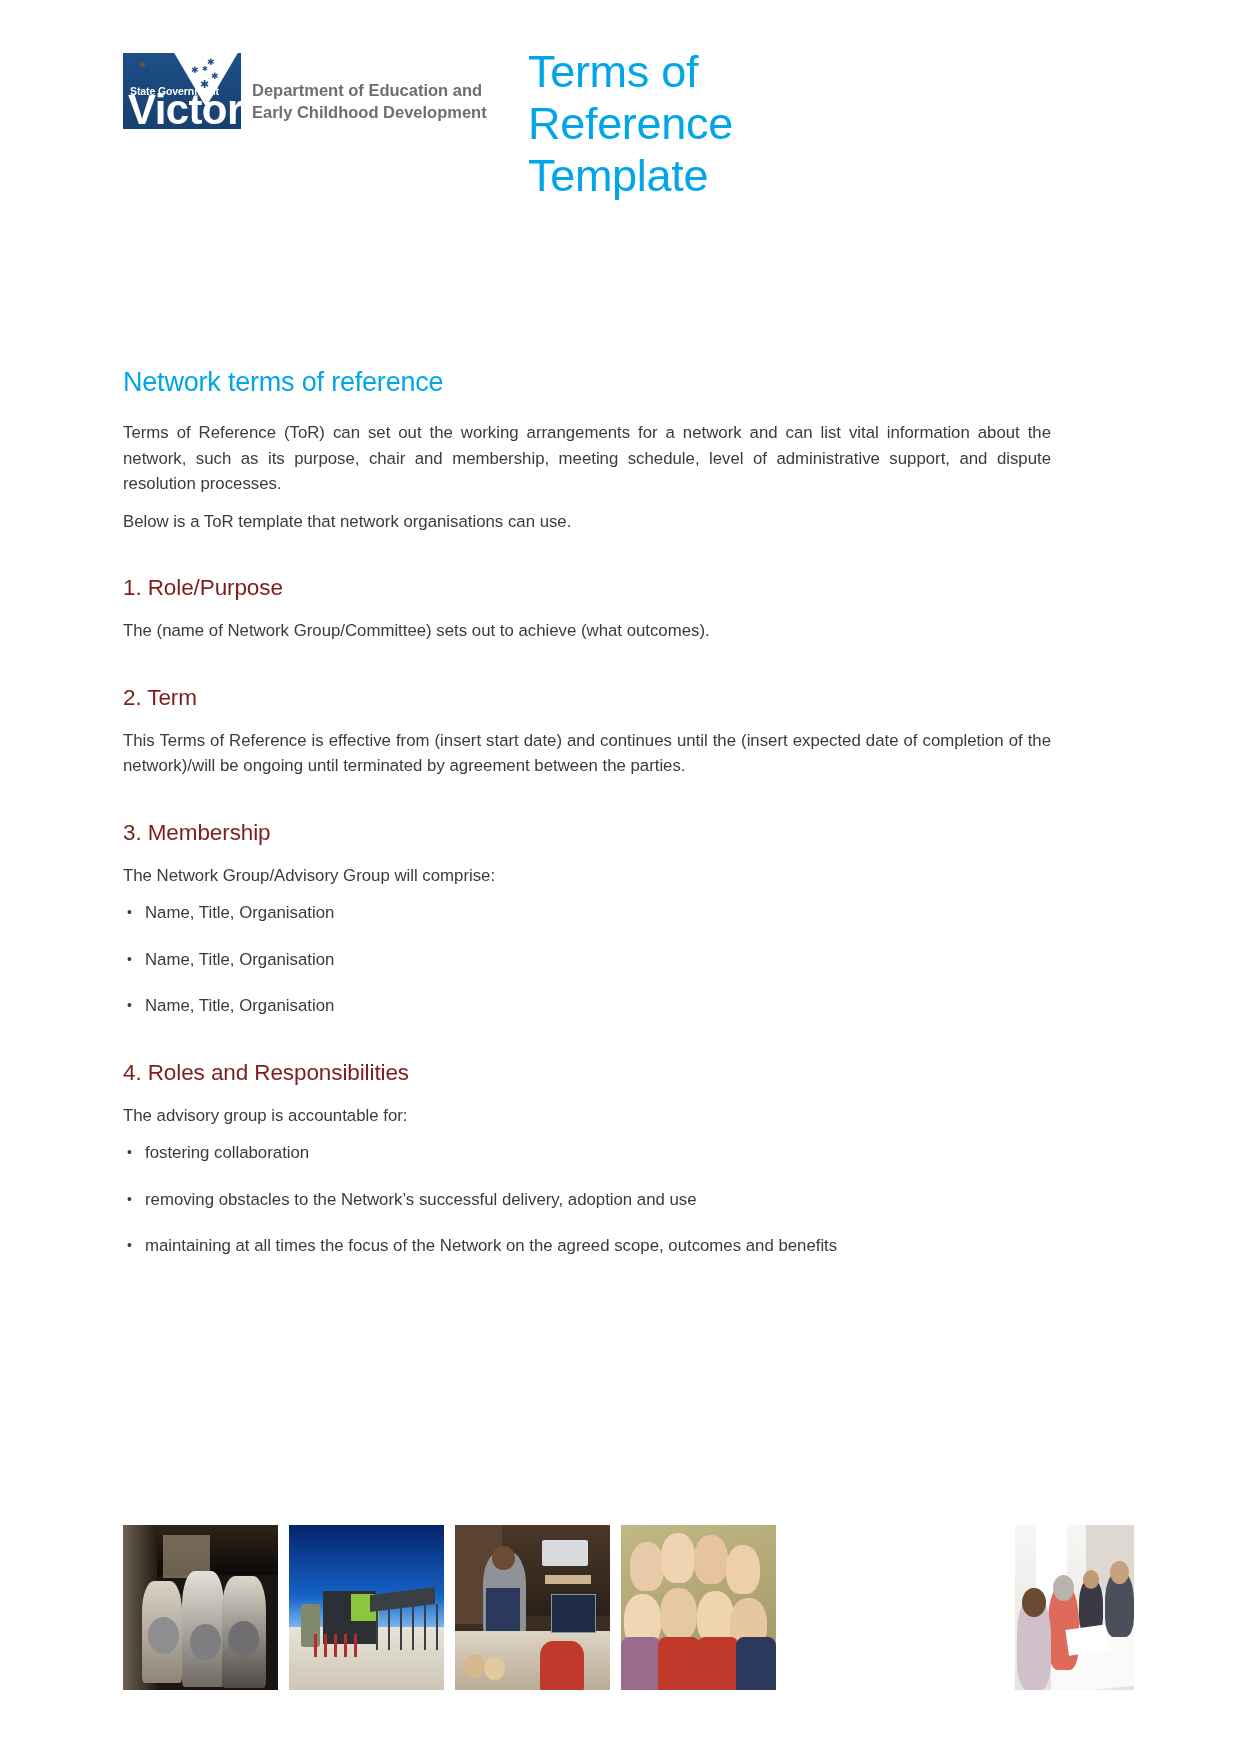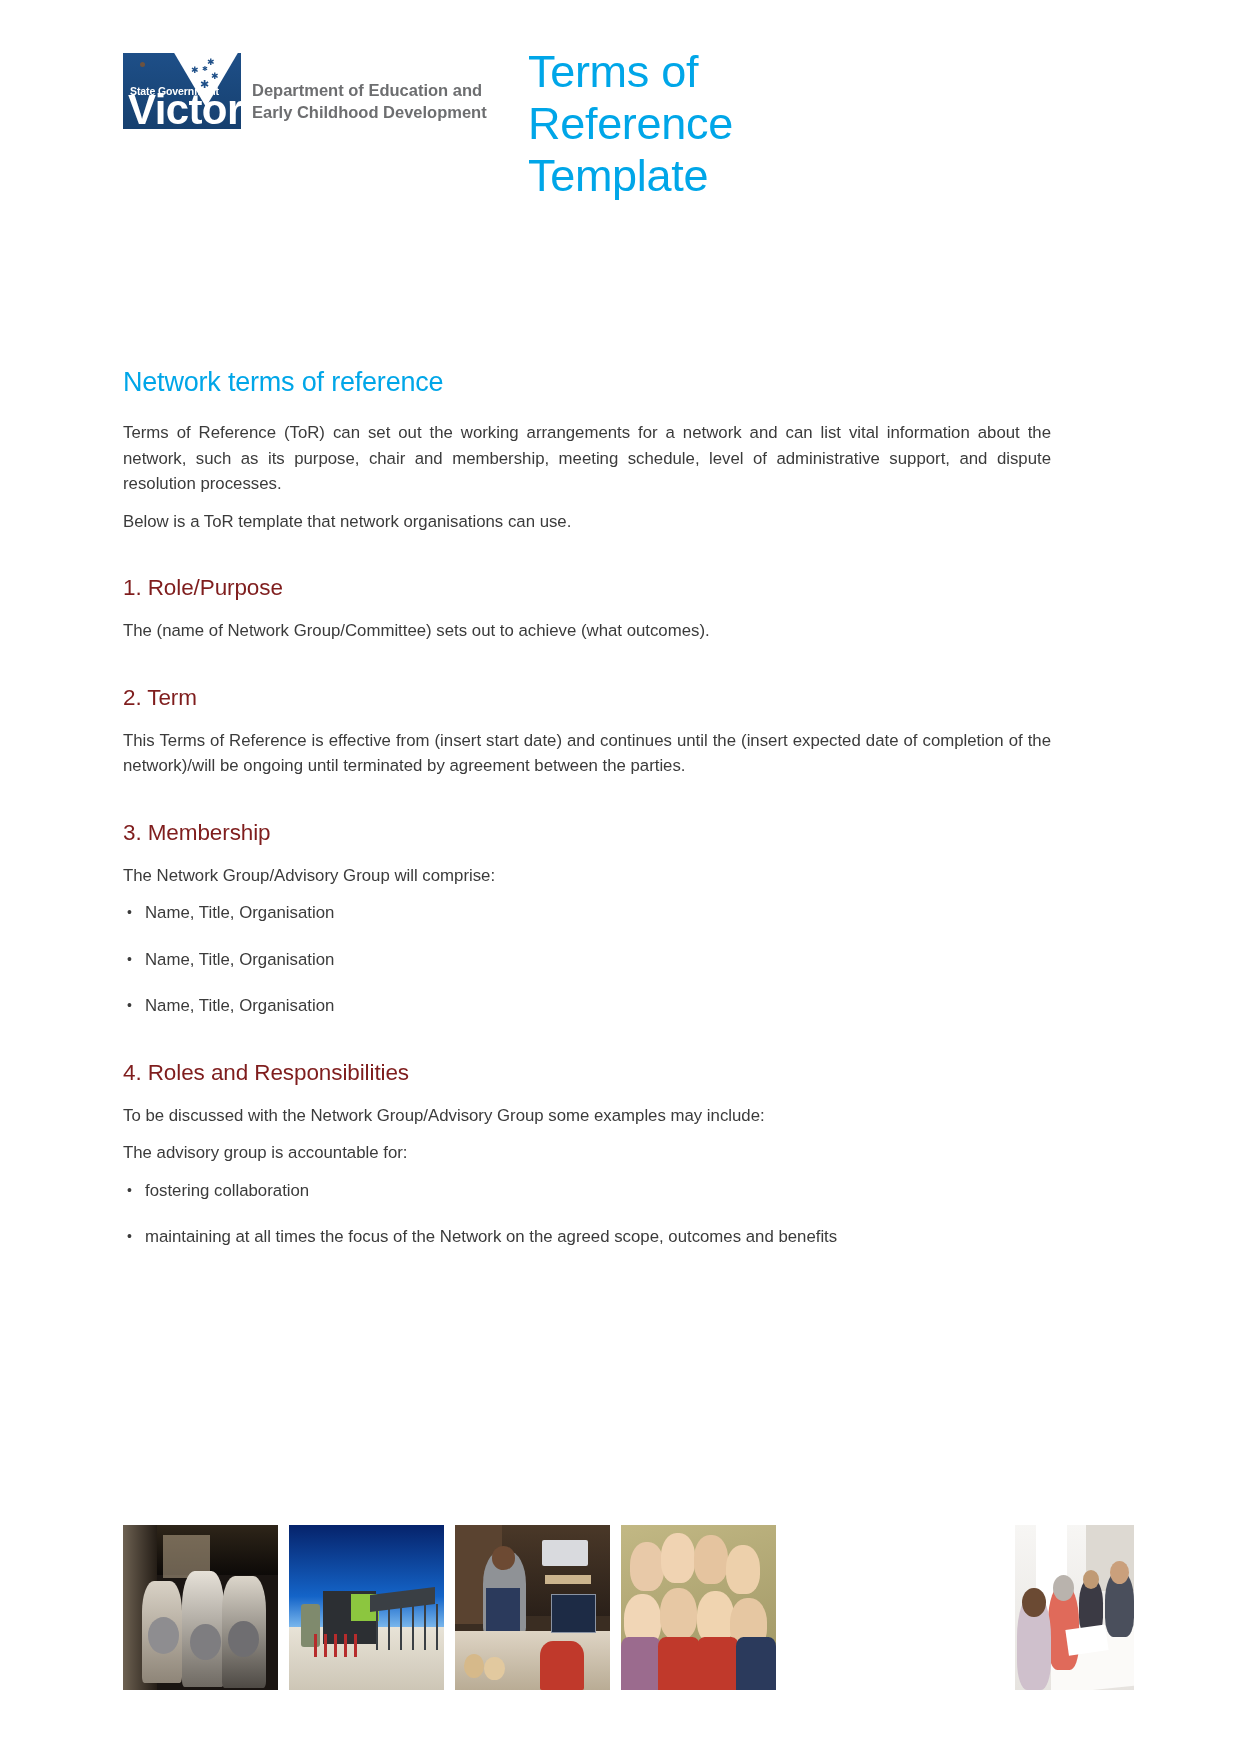--- a/index.html
+++ b/index.html
@@ -326,24 +326,24 @@
       <p class="body-text">The Network Group/Advisory Group will comprise:</p>
       <ul class="bullets tight">
         <li>Name, Title, Organisation</li>
         <li>Name, Title, Organisation</li>
         <li>Name, Title, Organisation</li>
       </ul>
     </div>
 
     <div class="section">
       <h2 class="sec-h2">4. Roles and Responsibilities</h2>
-      <p class="body-text">To be discussed with the Network Group/Advisory Group some examples may include:</p>
       <p class="body-text">The advisory group is accountable for:</p>
       <ul class="bullets tight">
         <li>fostering collaboration</li>
+        <li>removing obstacles to the Network’s successful delivery, adoption and use</li>
         <li>maintaining at all times the focus of the Network on the agreed scope, outcomes and benefits</li>
       </ul>
     </div>
 
   </div>
 
   <div class="footer-strip">
 
     <div class="photo" id="photo1">
       <div class="p-top"></div>

